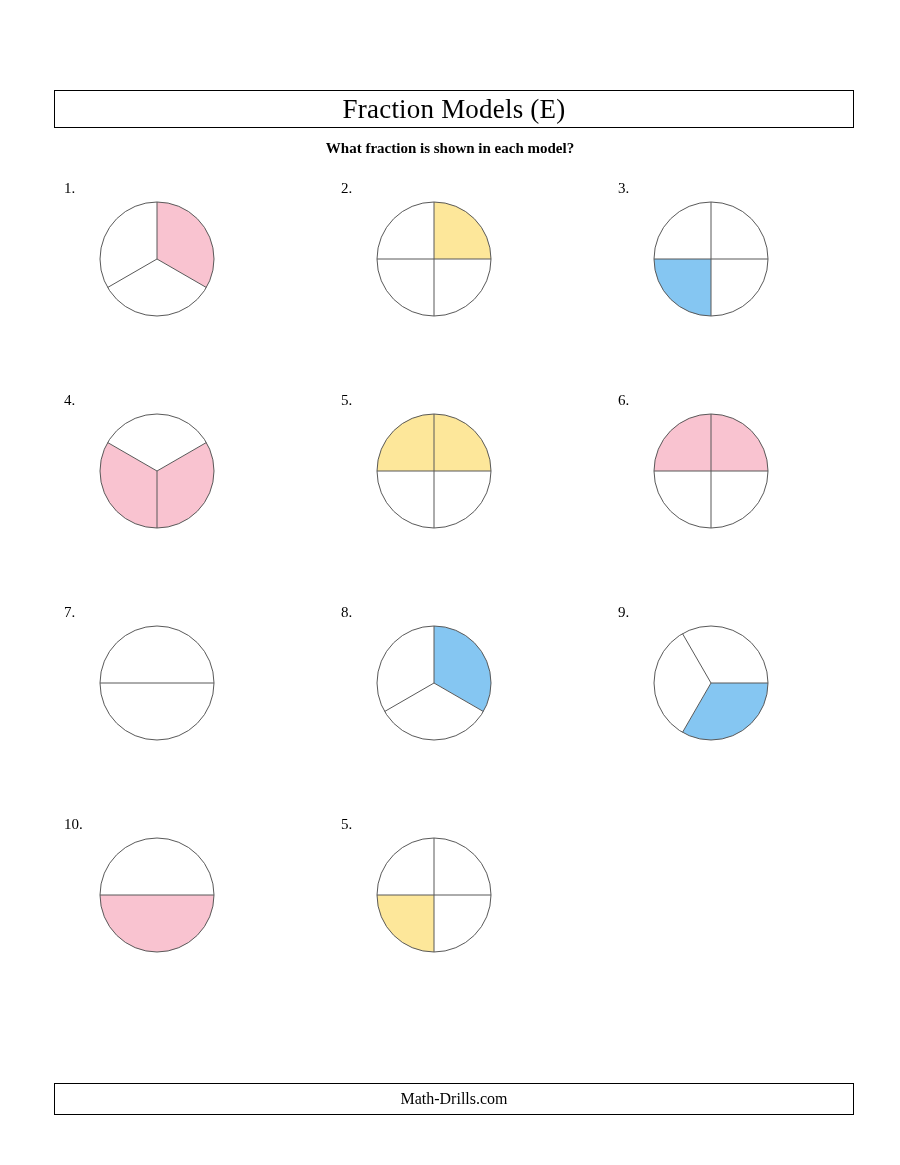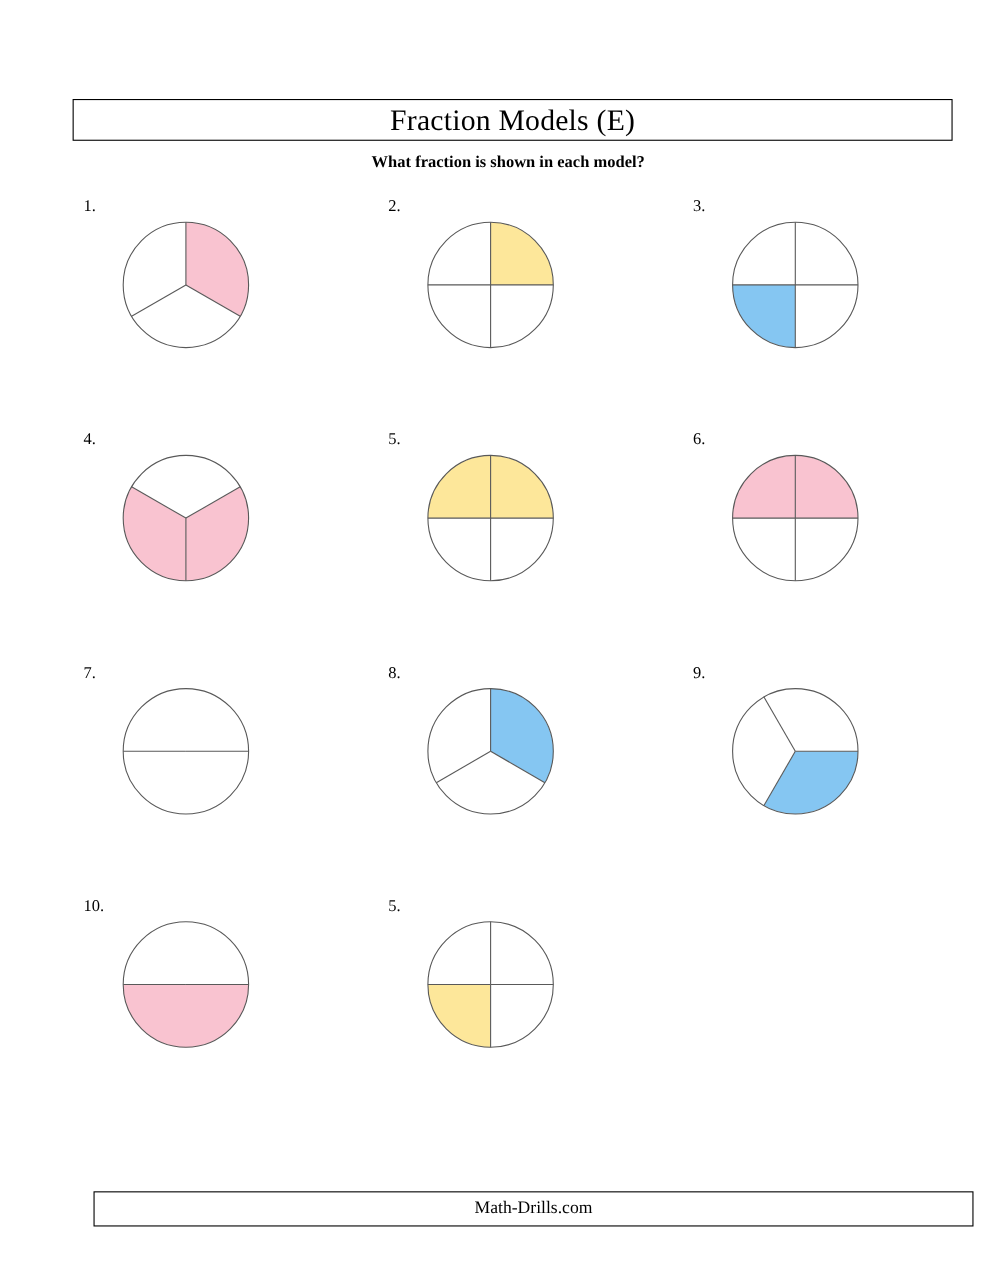--- a/index.html
+++ b/index.html
@@ -10,21 +10,21 @@
   body {
     width: 900px;
     height: 1165px;
     position: relative;
     font-family: "Liberation Serif", serif;
     color: #000000;
     overflow: hidden;
   }
   .page {
     position: absolute;
-    left: 12px; top: 0;
+    left: 0; top: 0;
     width: 792px; height: 1165px; padding-left: 12px;
   }
   .title-box {
     position: absolute;
     left: 54px;
     top: 90px;
     width: 800px;
     height: 38px;
     border: 1px solid #000000;
     box-sizing: border-box;
@@ -51,21 +51,20 @@
     position: absolute;
     left: 54px;
     top: 1083px;
     width: 800px;
     height: 32px;
     border: 1px solid #000000;
     box-sizing: border-box;
     display: flex;
     align-items: center;
     justify-content: center;
-    margin-left: 19px;
   }
   .footer-text {
     font-size: 16px;
     font-family: "Liberation Serif", serif;
   }
   .grid {
     position: absolute;
     left: 0;
     top: 178px;
     width: 900px;

